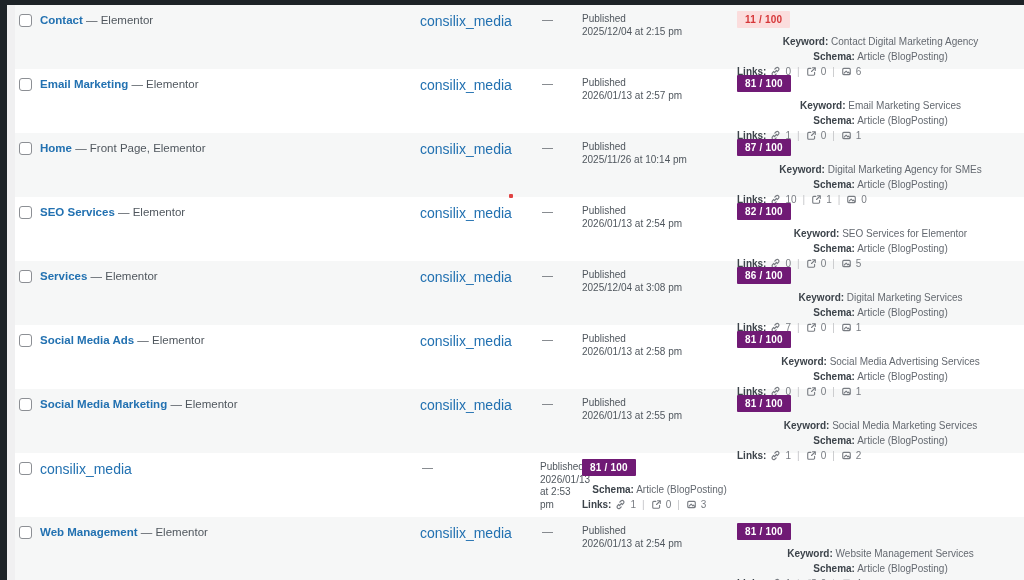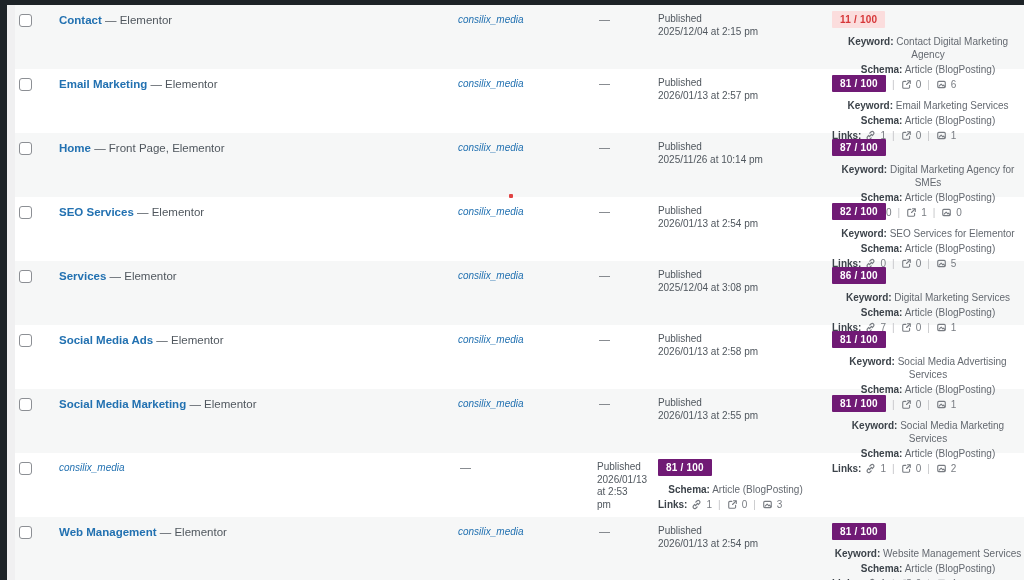--- a/index.html
+++ b/index.html
@@ -12,35 +12,34 @@
   }
   .topbar { position:absolute; top:0; left:0; width:1024px; height:5px; background:#1d2327; z-index:5; }
   .admin-strip { position:absolute; top:0; left:0; width:7px; height:580px; background:#1d2327; z-index:4; }
   .gutter { position:absolute; top:5px; left:7px; width:8px; height:575px; background:#f0f0f1; z-index:3; }
   .table-wrap { position:absolute; top:5px; left:15px; width:1009px; height:575px; background:#fff; }
   .row {
     display:grid;
     grid-template-columns:25px 380px 120px 42px 155px 1fr;
     height:64px;
     background:#ffffff;
-    gap:19px;
   }
   .row.alt { background:#f6f7f7; }
   .cell { padding-top:8px; font-size:10.5px; }
   .cell-cb { padding-left:4px; padding-top:9px; }
   .cb {
     appearance:none; -webkit-appearance:none;
     width:13px; height:13px;
     border:1px solid #8c8f94; border-radius:3px;
     background:#fff; cursor:pointer; display:block;
   }
   .title-line { font-size:11.5px; line-height:14px; }
   a.row-title { color:#2271b1; text-decoration:none; font-weight:600; cursor:pointer; }
   .post-state { color:#50575e; font-weight:400; }
-  a.author-link { color:#2271b1; text-decoration:none; font-size:10px; cursor:pointer;font-style:italic; }
+  a.author-link { color:#2271b1; text-decoration:none; font-size:14px; cursor:pointer; }
   .comments-dash { color:#646970; font-size:11px; padding-left:2px; }
   .date-cell div { font-size:10px; line-height:12.5px; color:#50575e; }
   .seo-cell { padding-top:6px; }
   .score-badge {
     display:inline-block;
     font-size:10px; font-weight:700;
     padding:3px 8px; border-radius:1px;
     letter-spacing:.2px;
     text-align:center;
   }

